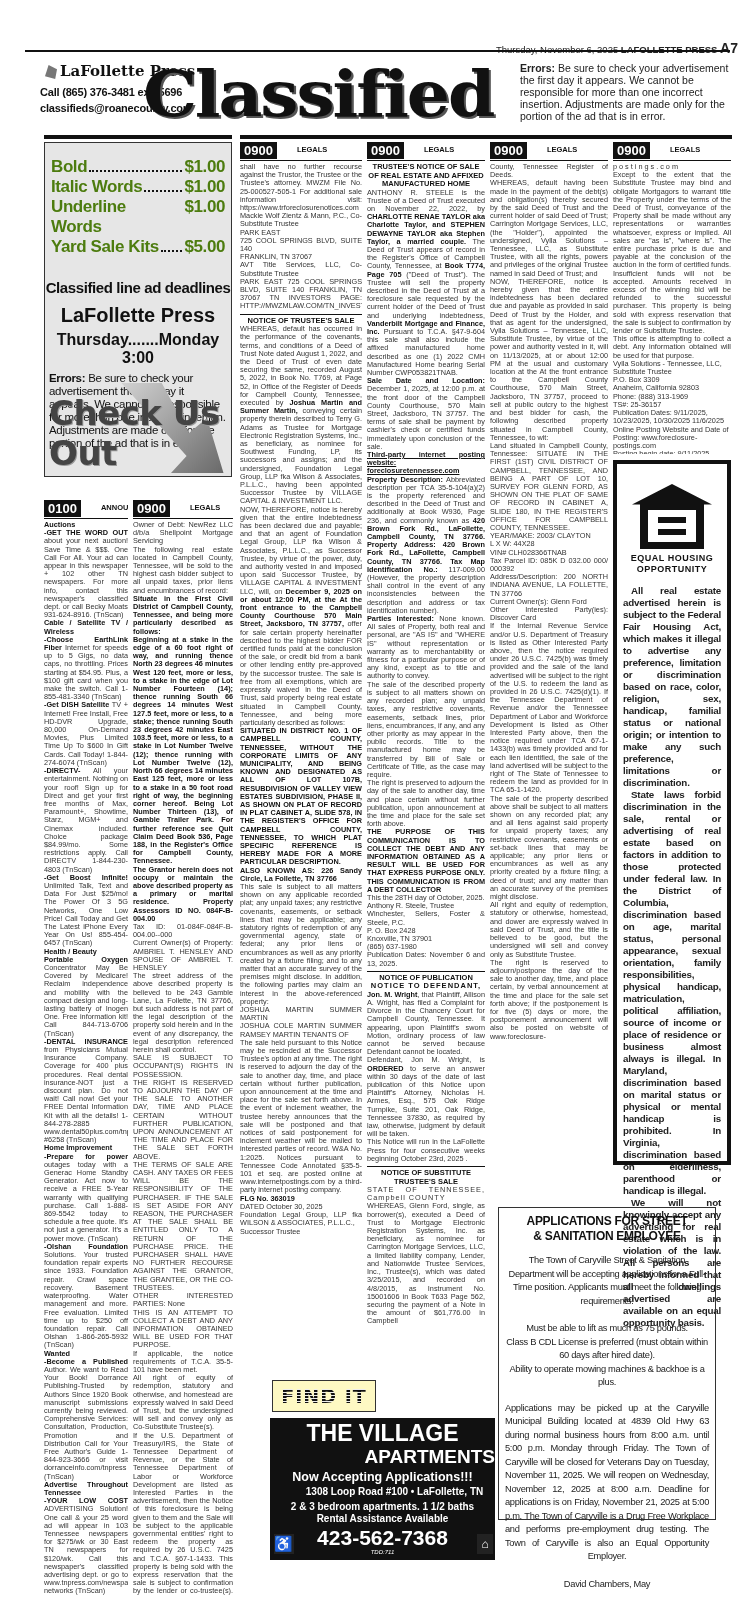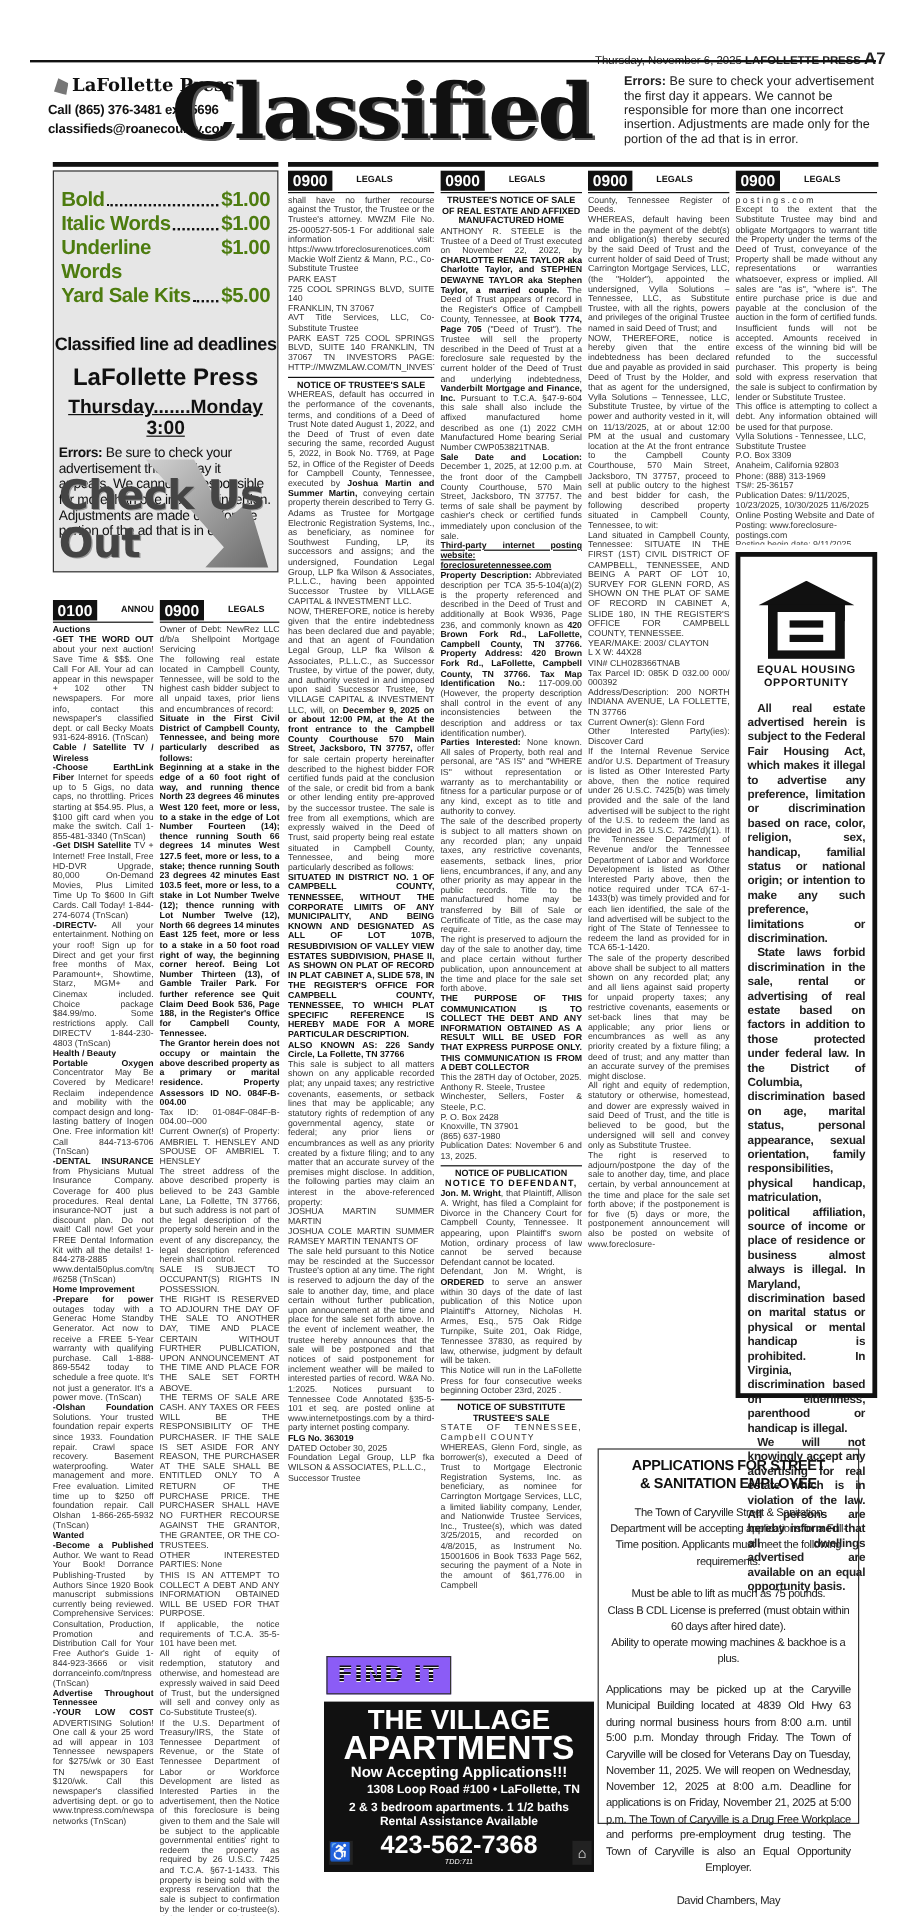--- a/index.html
+++ b/index.html
@@ -39,21 +39,21 @@
   .eho-inner { position:absolute; left:16px; top:26px; width:48px; height:32px; background:#fff; }
   .eho-bar { position:absolute; left:26px; width:28px; height:6px; background:#111; }
   .eho-title { text-align: center; font-weight: 700; font-size: 9px; line-height: 11px; letter-spacing: 0.5px; color: #111; margin-top: 4px; }
   .eho-text { font-size: 9.8px; line-height: 12px; font-weight: 700; color: #222; text-align: justify; margin-top: 10px; letter-spacing: -0.2px; }
   .eho-text p { text-indent: 8px; }
   .jobs { top: 1207px; left: 498px; width: 218px; height: 313px; border: 1px solid #333; padding: 6px 6px; text-align: center; }
   .jobs-title { font-weight: 700; font-size: 12px; line-height: 15px; color: #111; letter-spacing: -0.3px; }
   .jobs p { font-size: 9.3px; line-height: 13.5px; color: #222; letter-spacing: -0.3px; }
   .jobs .just { text-align: justify; text-align-last: center; }
   .village { top: 1418px; left: 270px; width: 225px; height: 142px; background: #111; color: #fff; text-align: center; font-weight: 700; }
-  .findit { top: 1380px; left: 272px; width: 104px; height: 32px; border: 1px solid #333; background: #8b5cf6; display:flex; align-items:center; justify-content:center; }
+  .findit { top: 1380px; left: 272px; width: 104px; height: 32px; border: 1px solid #333; background: #fef9c3; display:flex; align-items:center; justify-content:center; }
   .findit span { font-family: "DejaVu Sans", sans-serif; font-weight: 900; font-size: 19px; color: #111; letter-spacing: 1px; background: repeating-linear-gradient(0deg,#111 0 2px,#eee 2px 3px); -webkit-background-clip: text; background-clip: text; color: transparent; }
 </style>
 </head>
 <body>
 
 <div class="abs folio">
   <span>Thursday, November 6, 2025</span>
   <b>LAFOLLETTE PRESS</b>
   <span class="pg">A7</span>
 </div>
@@ -90,39 +90,40 @@
       <span>$1.00</span>
     </div>
   <div class="price-row">
       <span>Yard Sale Kits</span>
       <span class="dots"></span>
       <span>$5.00</span>
     </div>
   <div style="height:22px"></div>
   <div class="deadline" style="font-size:15px;letter-spacing:-0.4px;">Classified line ad deadlines</div>
   <div class="deadline" style="font-size:20px;margin-top:8px;">LaFollette Press</div>
-  <div class="deadline" style="font-size:16px;margin-top:4px;text-decoration:underline;">Thursday.......Monday 3:00</div>
+  <div class="deadline" style="font-size:16px;margin-top:4px;">Thursday.......Monday 3:00</div>
   <div class="promo-err" style="margin-top:5px;"><b>Errors:</b> <span>Be sure to check your advertisement the first day it appears. We cannot be responsible for more than one incorrect insertion. Adjustments are made only for the portion of the ad that is in error.</span></div>
   <div class="check">
     <div class="arrow"></div>
     <div class="check-text">Check Us Out</div>
   </div>
 </div>
 
 <div class="col" style="top:500px;left:44px;width:84px;height:1097px;">
   <div class="hdr">
       <span class="num">0100</span>
       <span class="lbl">ANNOUNCEMENTS</span>
     </div>
   <p><b>Auctions</b></p>
   <p><b>-GET THE WORD OUT</b> <span>about your next auction! Save Time &amp; $$$. One Call For All. Your ad can appear in this newspaper + 102 other TN newspapers. For more info, contact this newspaper's classified dept. or call Becky Moats 931-624-8916. (TnScan)</span></p>
   <p><b>Cable / Satellite TV / Wireless</b></p>
   <p><b>-Choose EarthLink Fiber</b> <span>Internet for speeds up to 5 Gigs, no data caps, no throttling. Prices starting at $54.95. Plus, a $100 gift card when you make the switch. Call 1-855-481-3340 (TnScan)</span></p>
   <p><b>-Get DISH Satellite</b> <span>TV + Internet! Free Install, Free HD-DVR Upgrade, 80,000 On-Demand Movies, Plus Limited Time Up To $600 In Gift Cards. Call Today! 1-844-274-6074 (TnScan)</span></p>
   <p><b>-DIRECTV-</b> <span>All your entertainment. Nothing on your roof! Sign up for Direct and get your first free months of Max, Paramount+, Showtime, Starz, MGM+ and Cinemax included. Choice package $84.99/mo. Some restrictions apply. Call DIRECTV 1-844-230-4803 (TnScan)</span></p>
+  <p><b>-Get Boost Infinite!</b> <span>Unlimited Talk, Text and Data For Just $25/mo! The Power Of 3 5G Networks, One Low Price! Call Today and Get The Latest iPhone Every Year On Us! 855-454-6457 (TnScan)</span></p>
   <p><b>Health / Beauty</b></p>
   <p><b>Portable Oxygen</b> <span>Concentrator May Be Covered by Medicare! Reclaim independence and mobility with the compact design and long-lasting battery of Inogen One. Free information kit! Call 844-713-6706 (TnScan)</span></p>
   <p><b>-DENTAL INSURANCE</b> <span>from Physicians Mutual Insurance Company. Coverage for 400 plus procedures. Real dental insurance-NOT just a discount plan. Do not wait! Call now! Get your FREE Dental Information Kit with all the details! 1-844-278-2885 www.dental50plus.com/tnpress #6258 (TnScan)</span></p>
   <p><b>Home Improvement</b></p>
   <p><b>-Prepare for power</b> <span>outages today with a Generac Home Standby Generator. Act now to receive a FREE 5-Year warranty with qualifying purchase. Call 1-888-869-5542 today to schedule a free quote. It's not just a generator. It's a power move. (TnScan)</span></p>
   <p><b>-Olshan Foundation</b> <span>Solutions. Your trusted foundation repair experts since 1933. Foundation repair. Crawl space recovery. Basement waterproofing. Water management and more. Free evaluation. Limited time up to $250 off foundation repair. Call Olshan 1-866-265-5932 (TnScan)</span></p>
   <p><b>Wanted</b></p>
   <p><b>-Become a Published</b> <span>Author. We want to Read Your Book! Dorrance Publishing-Trusted by Authors Since 1920 Book manuscript submissions currently being reviewed. Comprehensive Services: Consultation, Production, Promotion and Distribution Call for Your Free Author's Guide 1-844-923-3666 or visit dorranceinfo.com/tnpress (TnScan)</span></p>
   <p><b>Advertise Throughout Tennessee</b></p>
   <p><b>-YOUR LOW COST</b> <span>ADVERTISING Solution! One call &amp; your 25 word ad will appear in 103 Tennessee newspapers for $275/wk or 30 East TN newspapers for $120/wk. Call this newspaper's classified advertising dept. or go to www.tnpress.com/newspaper-networks (TnScan)</span></p>
@@ -280,21 +281,21 @@
   <p style="margin-top:10px">The Town of Caryville Street &amp; Sanitation Department will be accepting applications for a Full-Time position. Applicants must meet the following requirements:</p>
   <p style="margin-top:14px">Must be able to lift as much as 75 pounds.</p>
   <p>Class B CDL License is preferred (must obtain within 60 days after hired date).</p>
   <p>Ability to operate mowing machines &amp; backhoe is a plus.</p>
   <p class="just" style="margin-top:12px">Applications may be picked up at the Caryville Municipal Building located at 4839 Old Hwy 63 during normal business hours from 8:00 a.m. until 5:00 p.m. Monday through Friday. The Town of Caryville will be closed for Veterans Day on Tuesday, November 11, 2025. We will reopen on Wednesday, November 12, 2025 at 8:00 a.m. Deadline for applications is on Friday, November 21, 2025 at 5:00 p.m. The Town of Caryville is a Drug Free Workplace and performs pre-employment drug testing. The Town of Caryville is also an Equal Opportunity Employer.</p>
   <p style="margin-top:14px">David Chambers, May</p>
 </div>
 
 <div class="abs village">
   <div style="font-size:23px;line-height:23px;margin-top:4px;">THE VILLAGE</div>
-  <div style="font-size:28px;line-height:23px;">APARTMENTS</div>
+  <div style="font-size:19px;line-height:23px;text-align:right;">APARTMENTS</div>
   <div style="font-size:12.5px;line-height:15px;margin-top:2px;">Now Accepting Applications!!!</div>
   <div style="font-size:10px;line-height:13px;padding-left:24px;">1308 Loop Road #100 • LaFollette, TN</div>
   <div style="font-size:10px;line-height:13px;margin-top:2px;">2 &amp; 3 bedroom apartments. 1 1/2 baths</div>
   <div style="font-size:10px;line-height:12px;">Rental Assistance Available</div>
   <div style="font-size:21px;line-height:22px;margin-top:2px;">423-562-7368</div>
   <div style="font-size:6px;font-style:italic;font-weight:400;">TDD:711</div>
   <div style="position:absolute;left:4px;bottom:6px;width:20px;height:20px;background:#222;color:#fff;font-size:15px;line-height:20px;">♿</div>
   <div style="position:absolute;right:2px;bottom:6px;width:16px;height:20px;background:#222;color:#fff;font-size:12px;line-height:20px;">⌂</div>
 </div>
 

